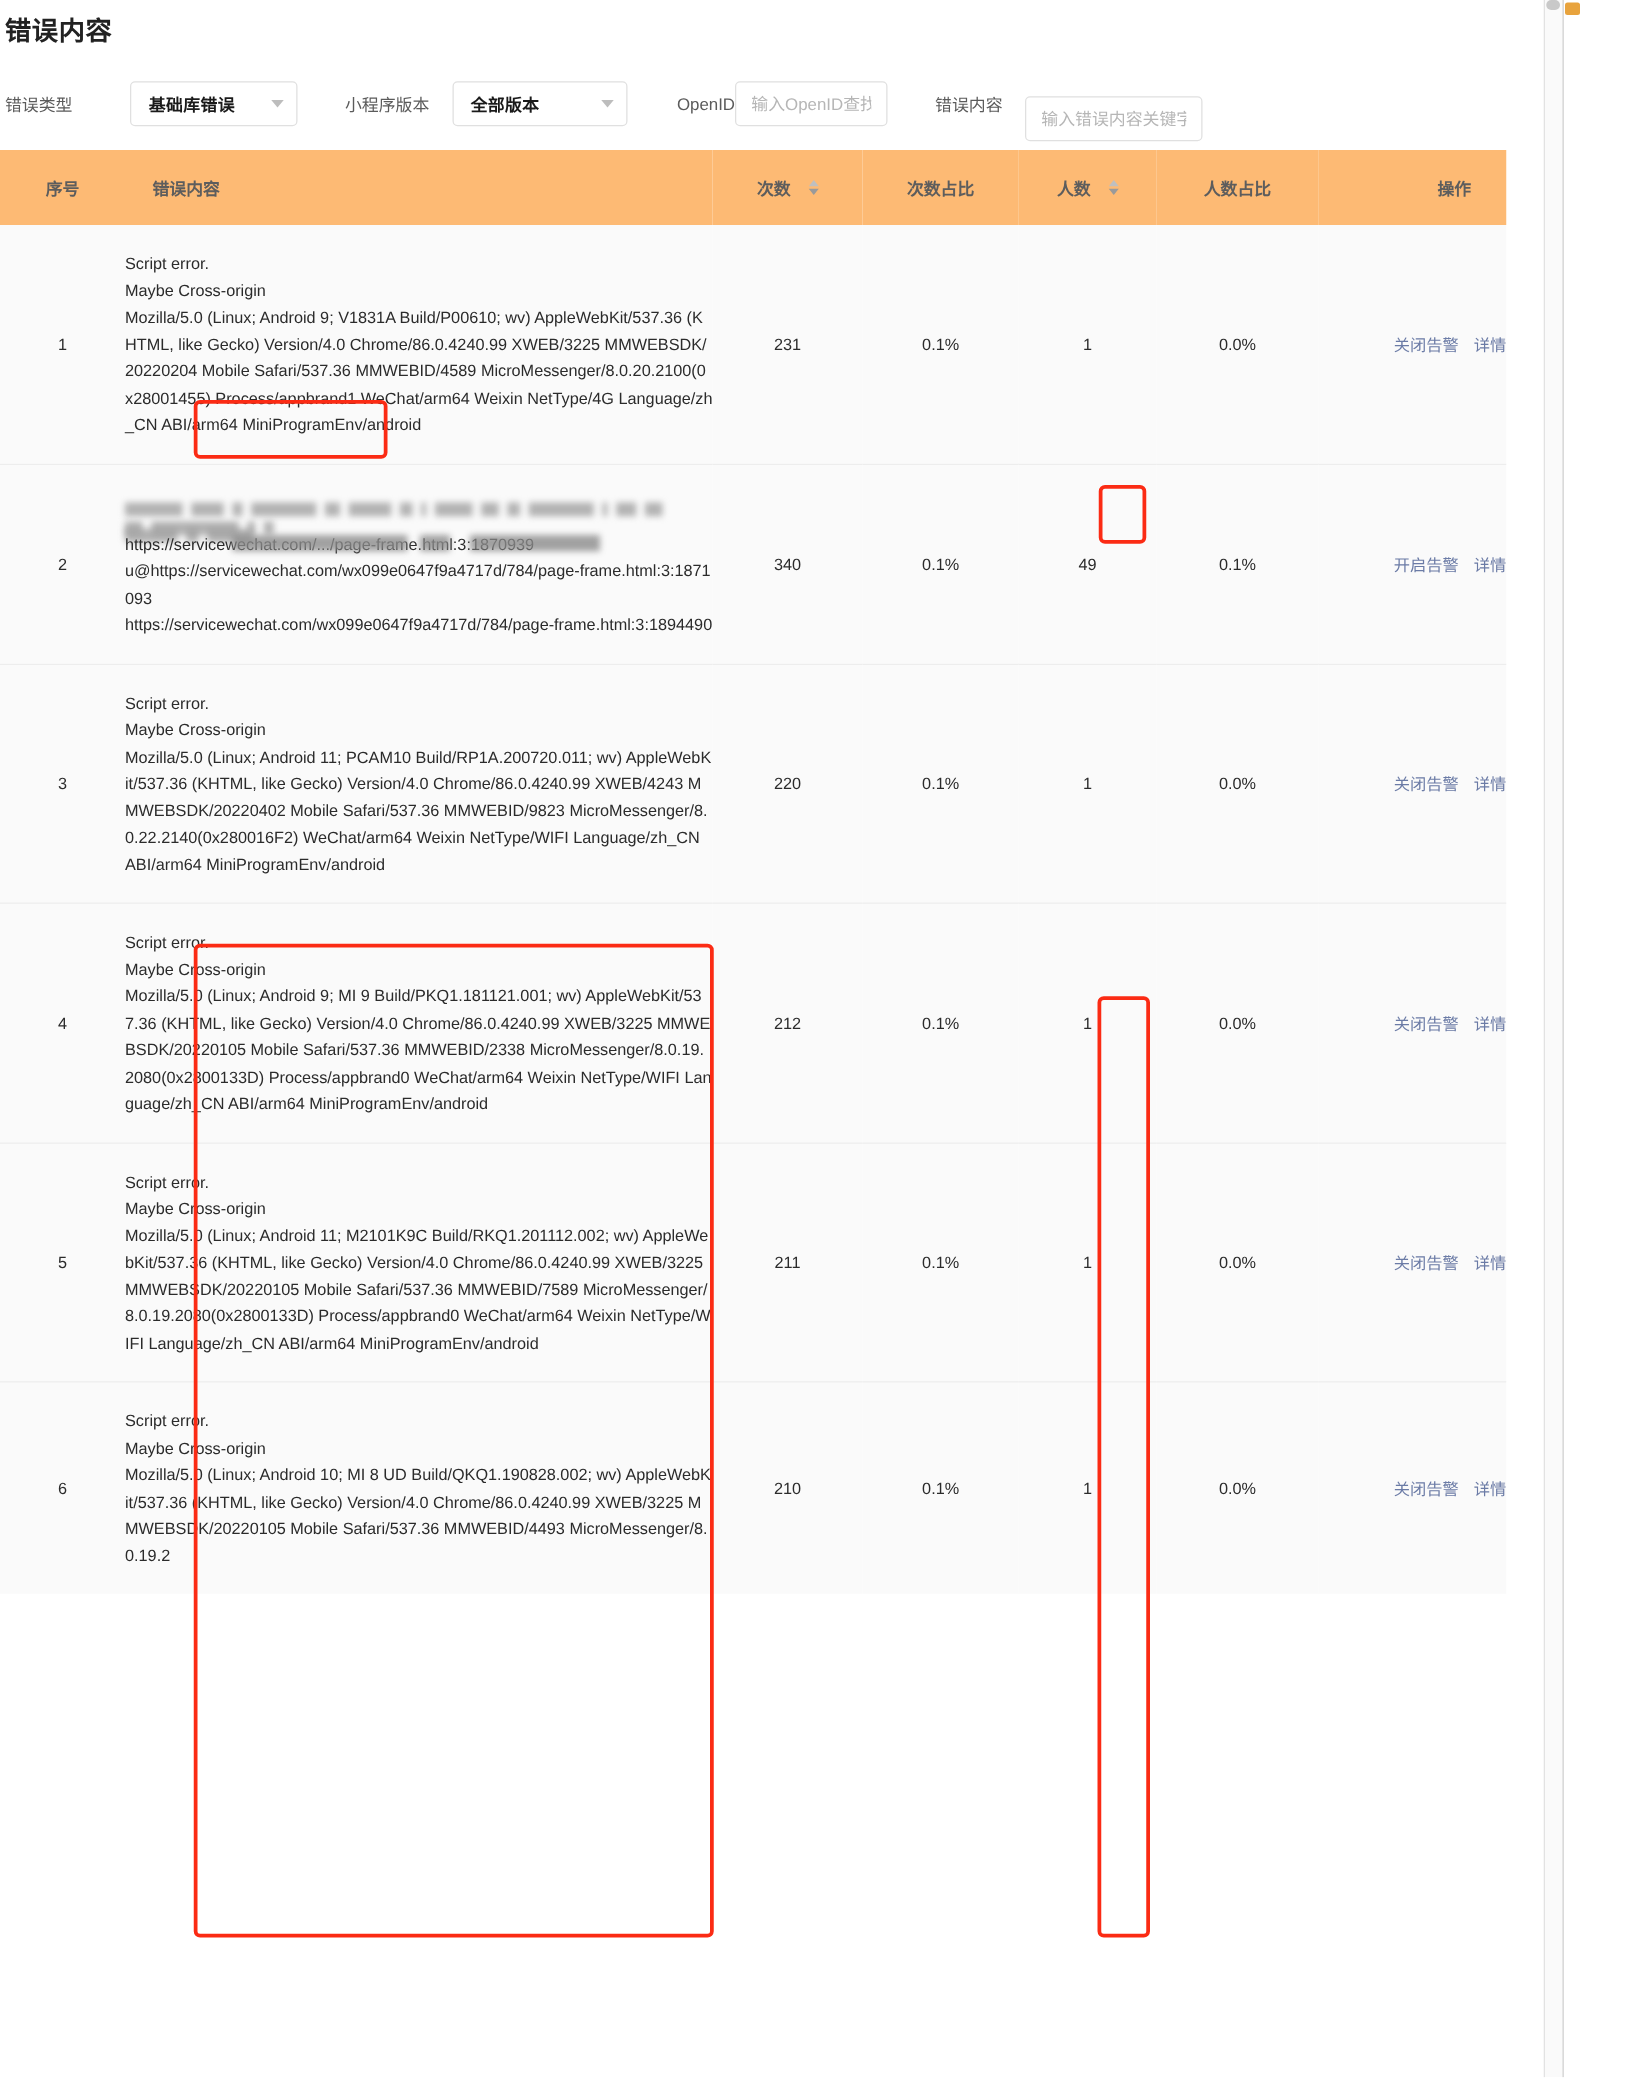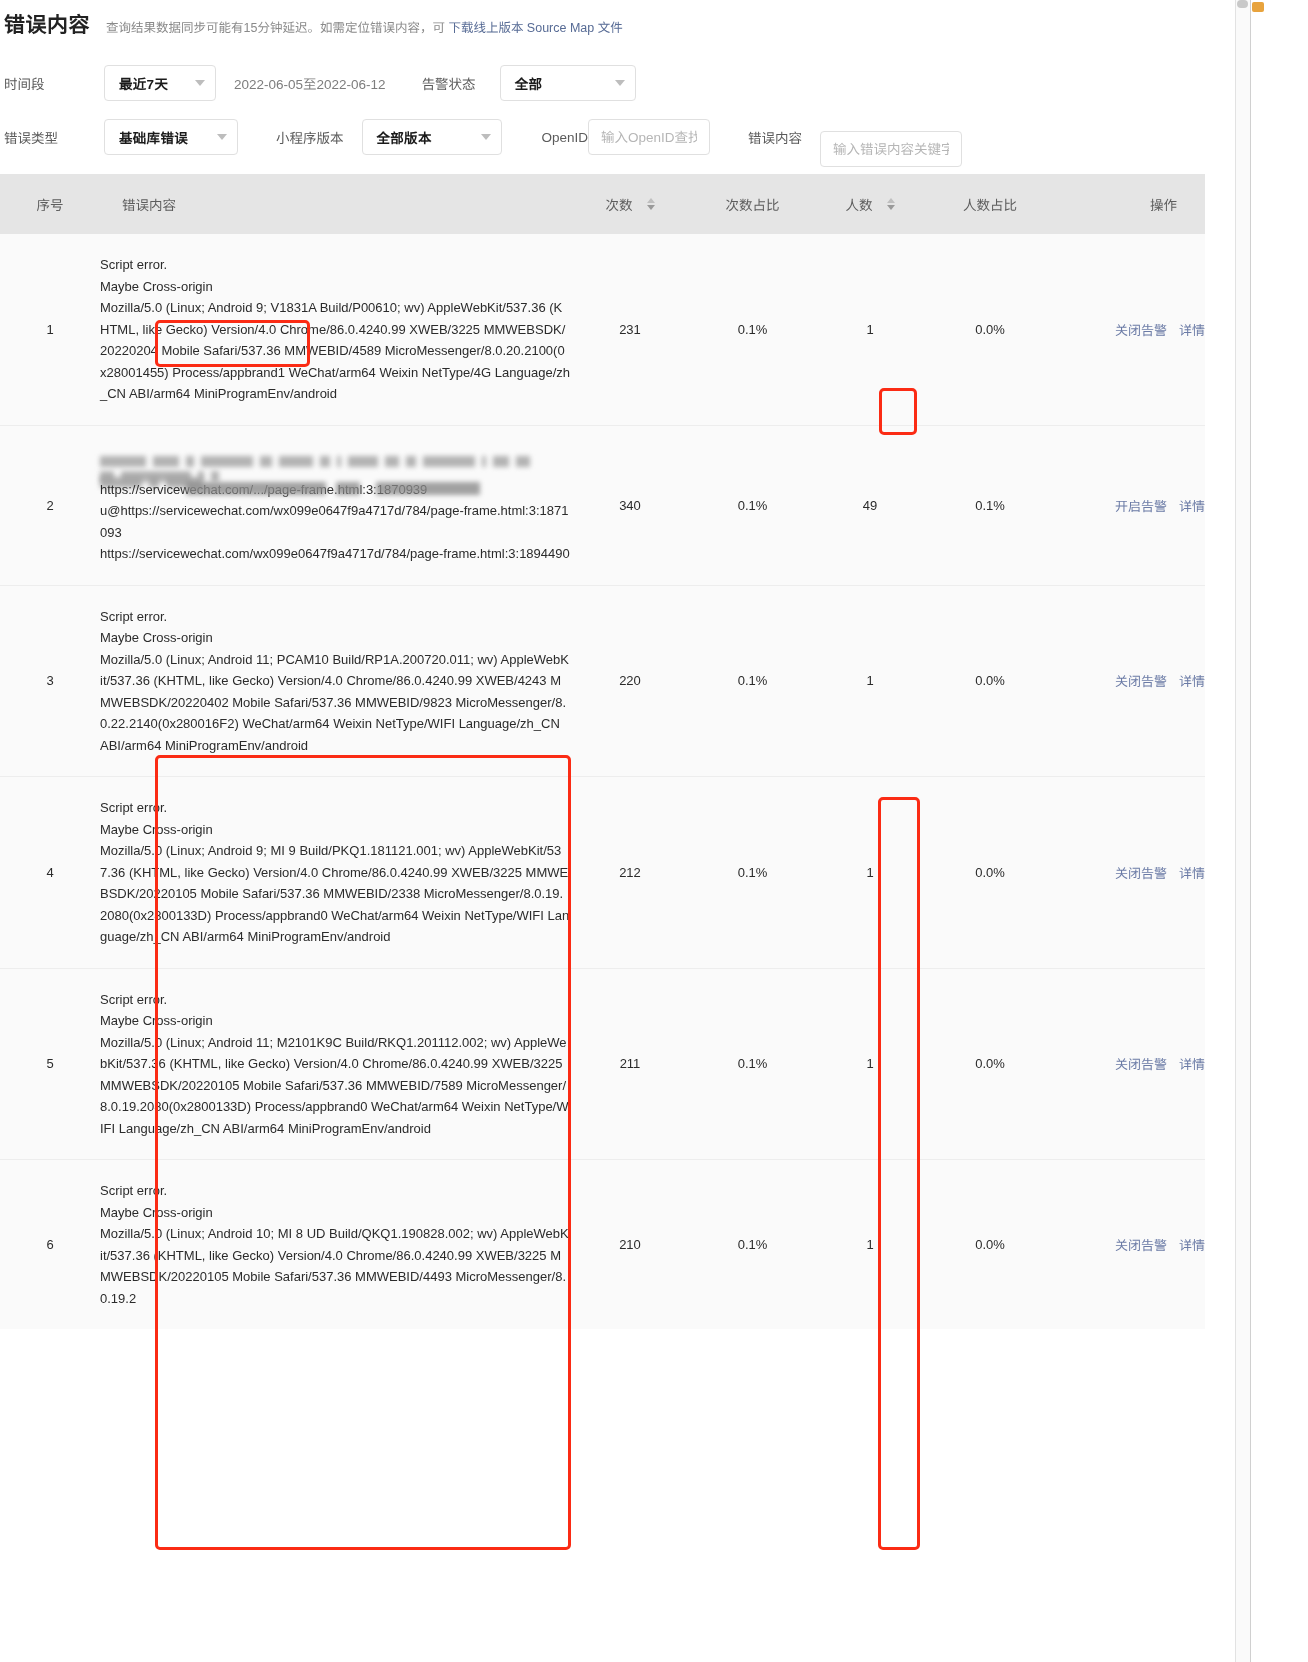--- a/index.html
+++ b/index.html
@@ -196,24 +196,24 @@
   }
 
   
   .table {
     width: 1205px;
     border-collapse: collapse;
     margin-top: 10px;
     table-layout: fixed;
   }
   .table thead th {
-    background: #e5e5e5;
+    background: #fdba74;
     height: 58px;
     font-size: 13.5px;
-    font-weight: normal;
+    font-weight: bold;
     color: #5d5d5d;
     text-align: center;
     border: none;
   }
   .th-inner {
     display: inline-flex;
     align-items: center;
     gap: 14px;
   }
   .sort-arrows {
@@ -303,41 +303,24 @@
 </style>
 </head>
 <body>
 
 <div id="page">
 
   <div class="content">
 
     <div class="page-header">
       <span class="page-title">错误内容</span>
-      <span class="header-note">
-        <span>查询结果数据同步可能有15分钟延迟。如需定位错误内容，可</span>
-        <a class="header-link">下载线上版本 Source Map 文件</a>
-      </span>
     </div>
 
     <div class="filter-area">
 
-      <div class="filter-row">
-        <span class="filter-label lbl-w1">时间段</span>
-        <div class="select-box sel-time">
-          <span class="val">最近7天</span>
-          <span class="caret"></span>
-        </div>
-        <span class="date-range">2022-06-05至2022-06-12</span>
-        <span class="filter-label" style="margin-left:36px;">告警状态</span>
-        <div class="select-box sel-alarm" style="margin-left:24px;">
-          <span class="val">全部</span>
-          <span class="caret"></span>
-        </div>
-      </div>
 
       <div class="filter-row">
         <span class="filter-label lbl-w1">错误类型</span>
         <div class="select-box sel-errtype">
           <span class="val">基础库错误</span>
           <span class="caret"></span>
         </div>
         <span class="filter-label" style="margin-left:38px;">小程序版本</span>
         <div class="select-box sel-ver" style="margin-left:18px;">
           <span class="val">全部版本</span>

